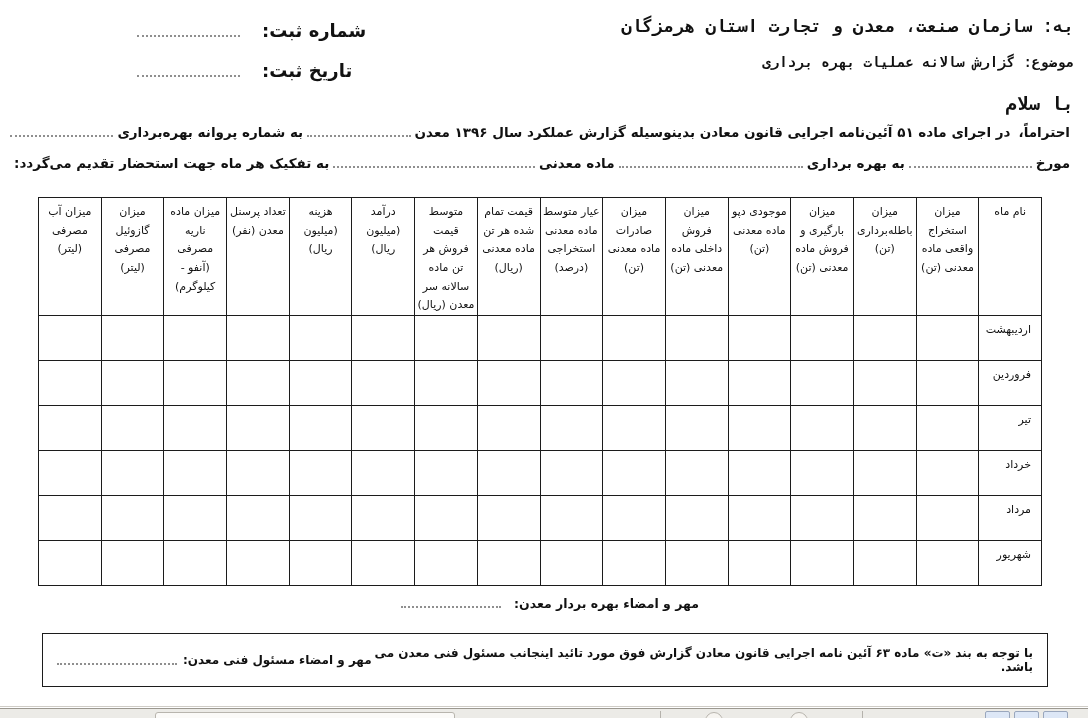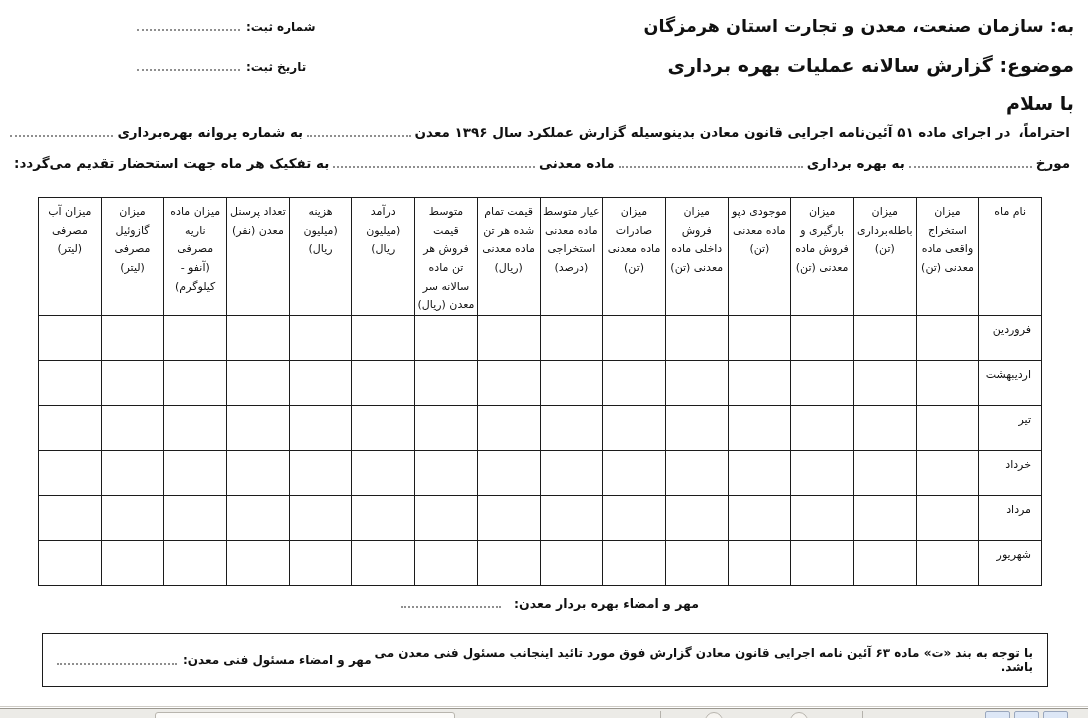--- a/index.html
+++ b/index.html
@@ -5,38 +5,38 @@
   * { margin:0; padding:0; box-sizing:border-box; }
   html,body { width:1088px; height:718px; }
   body {
     font-family:"DejaVu Sans", sans-serif;
     background:#ffffff;
     position:relative;
     overflow:hidden;
     color:#111;
   }
   .abs { position:absolute; }
-  .rtl { direction:rtl; unicode-bidi:embed; }
+  .rtl { direction:rtl; unicode-bidi:embed;font-family:Liberation Mono, monospace; }
   .b { font-weight:bold; }
 
   
   .dots {
     display:inline-block;
     border-bottom:2px dotted #8f8f8f;
     height:0.65em;
     vertical-align:baseline;
   }
   .w103{width:103px;} .w100{width:100px;} .w120{width:120px;}
 
   
   .to-line   { top:16px;  right:14px; font-size:17.5px; }
-  .subj-line { top:54px;  right:14px; font-size:19px; }
+  .subj-line { top:54px;  right:14px; font-size:14px; }
   .salut     { top:92px;  right:14px; font-size:19px; }
 
-  .reg-field { left:137px; font-size:12px; direction:rtl; display:flex; align-items:baseline; gap:6px; }
+  .reg-field { left:137px; font-size:18px; direction:rtl; display:flex; align-items:baseline; gap:22px; }
   .reg-field .dots { margin-bottom:2px; }
   .reg-no   { top:20px; }
   .reg-date { top:60px; }
 
   
   .pline {
     display:flex; direction:rtl; align-items:baseline;
     font-size:13.5px; font-weight:bold; white-space:nowrap;
   }
   .pline .dots { flex-grow:1; min-width:20px; align-self:flex-end; margin-bottom:3px; }
@@ -156,39 +156,39 @@
           <th>درآمد (میلیون ریال)</th>
           <th>هزینه (میلیون ریال)</th>
           <th>تعداد پرسنل معدن (نفر)</th>
           <th>میزان ماده ناریه مصرفی (آنفو - کیلوگرم)</th>
           <th>میزان گازوئیل مصرفی (لیتر)</th>
           <th>میزان آب مصرفی (لیتر)</th>
         </tr>
       </thead>
     <tbody>
         <tr>
+          <td class="month">اردیبهشت</td>
+          <td></td>
+          <td></td>
+          <td></td>
+          <td></td>
+          <td></td>
+          <td></td>
+          <td></td>
+          <td></td>
+          <td></td>
+          <td></td>
+          <td></td>
+          <td></td>
+          <td></td>
+          <td></td>
+          <td></td>
+        </tr>
+        <tr>
           <td class="month">فروردین</td>
-          <td></td>
-          <td></td>
-          <td></td>
-          <td></td>
-          <td></td>
-          <td></td>
-          <td></td>
-          <td></td>
-          <td></td>
-          <td></td>
-          <td></td>
-          <td></td>
-          <td></td>
-          <td></td>
-          <td></td>
-        </tr>
-        <tr>
-          <td class="month">اردیبهشت</td>
           <td></td>
           <td></td>
           <td></td>
           <td></td>
           <td></td>
           <td></td>
           <td></td>
           <td></td>
           <td></td>
           <td></td>

